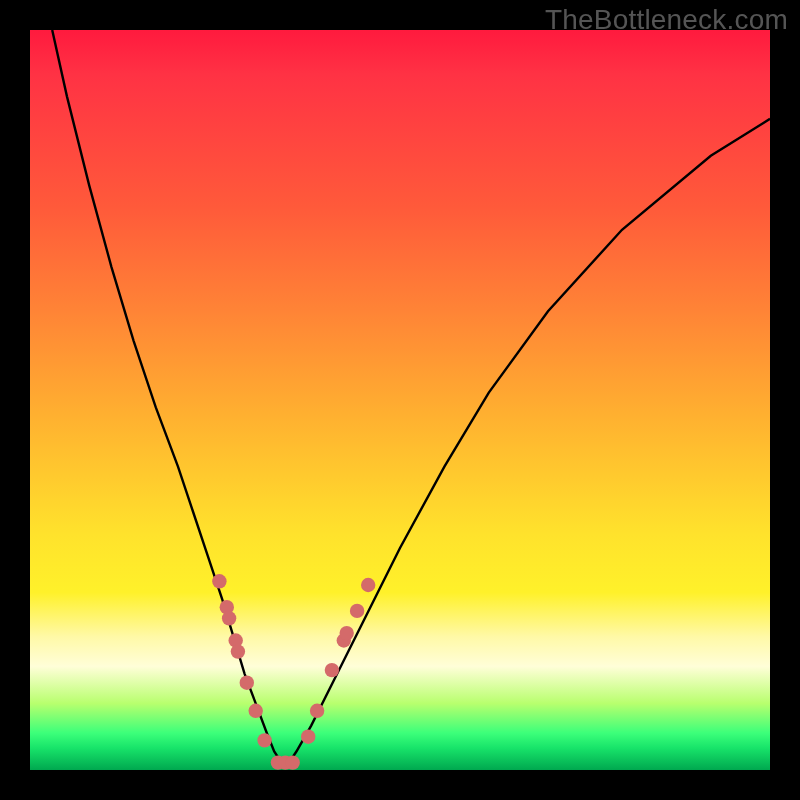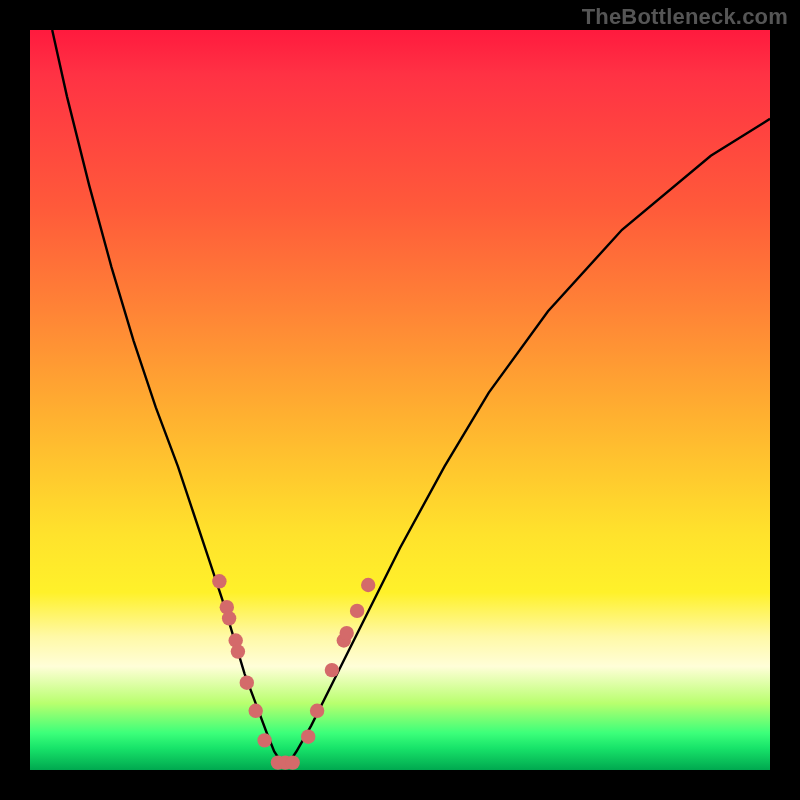--- a/index.html
+++ b/index.html
@@ -46,22 +46,22 @@
       #3cff7a 95%,
       #18e46a 97%,
       #00a84f 100%
     );
   }
   .watermark {
     position: absolute;
     top: 4px;
     right: 12px;
     color: #555;
-    font-size: 22px;
-    font-weight: 700;
+    font-size: 28px;
+    font-weight: 400;
     letter-spacing: 0.2px;
   }
   svg.curve {
     position: absolute;
     inset: 0;
     width: 740px;
     height: 740px;
   }
 </style>
 </head>

